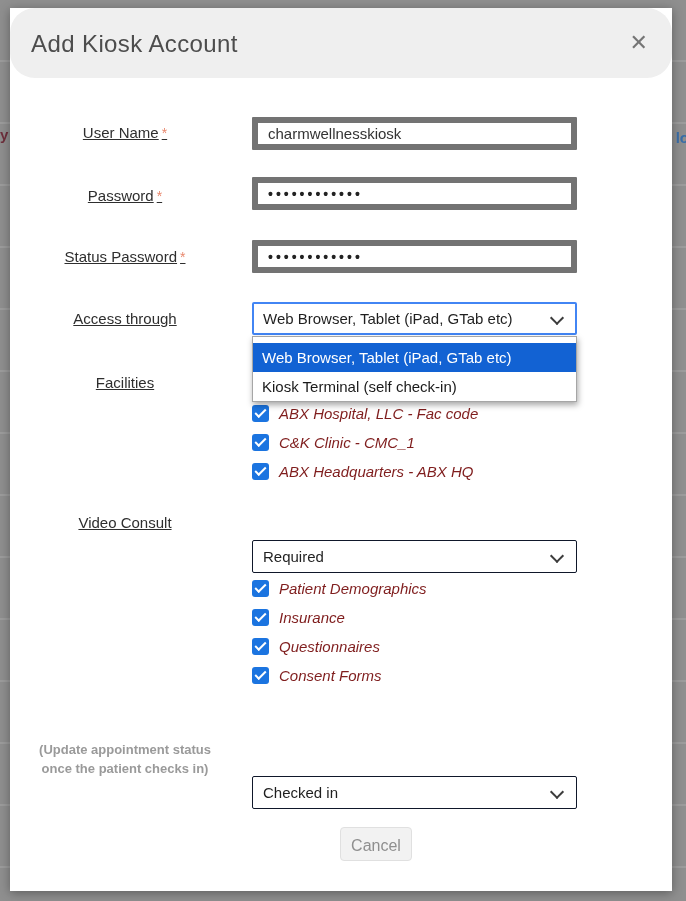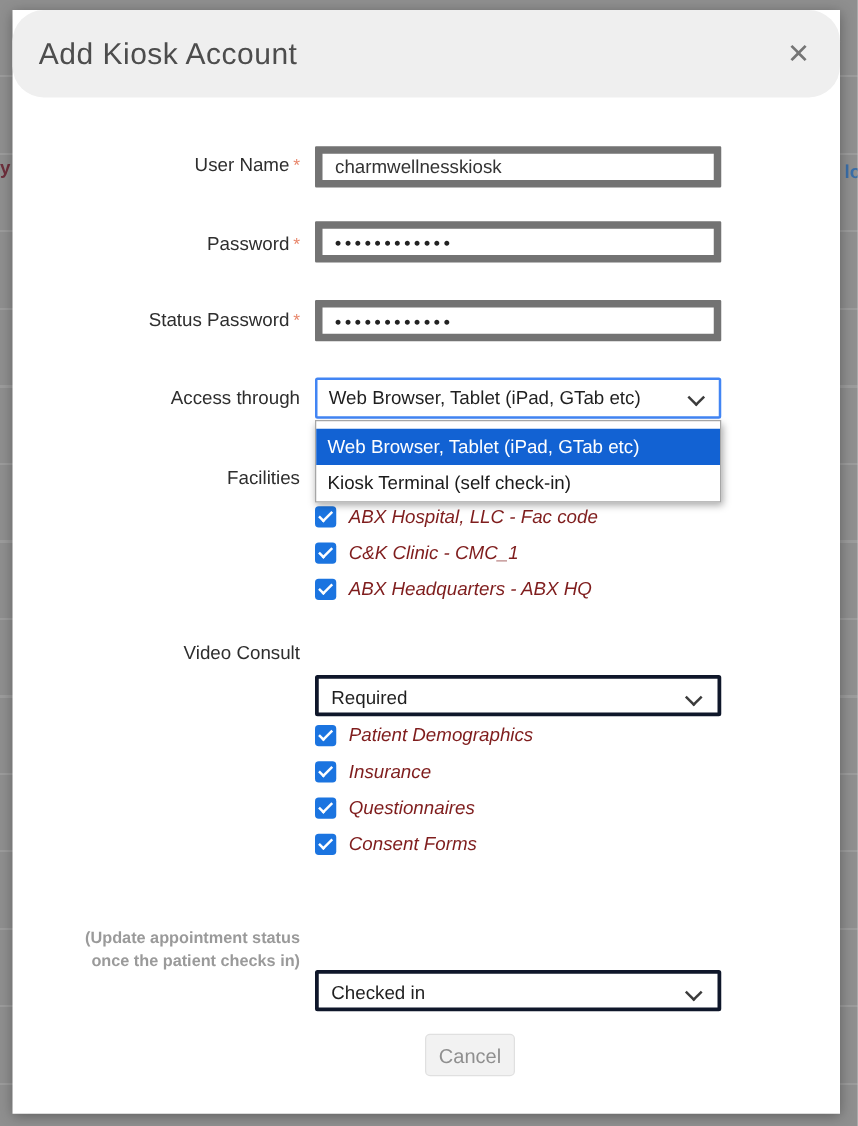--- a/index.html
+++ b/index.html
@@ -29,37 +29,37 @@
   .modal-title {
     position: absolute; left: 21px; top: 22px; margin: 0;
     font-size: 24px; font-weight: 400; color: #4d4d4d; letter-spacing: 0.4px;
   }
   .modal-close {
     position: absolute; right: 24px; top: 22px;
     font-size: 22px; color: #757575; cursor: pointer; line-height: 26px;
   }
 
   .lab {
-    position: absolute; left: 0; width: 230px; text-align: right;
-    font-size: 15px; color: #2e2e2e; line-height: 17px;
+    position: absolute; left: 0; width: 230px; text-align: center;
+    font-size: 15px; color: #2e2e2e; line-height: 17px; text-decoration: underline;
   }
   .req { color: #e8876c; margin-left: 3px; font-size: 14px; }
 
   .ctl { position: absolute; left: 242px; width: 325px; box-sizing: border-box; }
 
   .tbox {
     height: 33px; width: 325px; box-sizing: border-box;
     border: 6px solid #737373; border-radius: 1px;
     font-family: "Liberation Sans", sans-serif;
     font-size: 15px; color: #333; padding: 0 10px; outline: none; background: #fff;
   }
   .tbox.dots { font-size: 14px; font-weight: bold; letter-spacing: 3px; color: #222; }
 
   .sel {
-    height: 33px; border: 3px solid #0f172a; border-radius: 2px;
+    height: 33px; border: 1px solid #0f172a; border-radius: 2px;
     background: #fff; position: relative; cursor: pointer;
   }
   .sel.focused { border: 2px solid #4285f4; }
   .sel .sel-value {
     position: absolute; left: 10px; top: 7px; font-size: 15px; color: #1f1f1f; white-space: nowrap;
   }
   .sel.focused .sel-value { left: 9px; top: 6px; }
   .chevron {
     position: absolute; right: 14px; top: 10px;
     width: 8px; height: 8px;
@@ -89,21 +89,21 @@
     content: ""; position: absolute; left: 3px; top: 4px;
     width: 9px; height: 4px;
     border-left: 2px solid #fff; border-bottom: 2px solid #fff;
     transform: rotate(-45deg);
   }
   .cklabel {
     position: absolute; left: 27px; top: 1px; font-size: 15px; color: #7f1d1d; white-space: nowrap; font-style: italic;
   }
 
   .hint {
-    position: absolute; left: 0; width: 230px; text-align: right;
+    position: absolute; left: 0; width: 230px; text-align: center;
     font-size: 13px; font-weight: bold; color: #9a9a9a; line-height: 15px;
   }
 
   .btn {
     position: absolute; height: 34px; border-radius: 4px;
     font-family: "Liberation Sans", sans-serif; font-size: 16px; cursor: pointer;
     text-align: center; line-height: 34px; box-sizing: border-box;
   }
   .btn-add { left: 242px; top: 819px; width: 75px; background: #f9a21e; color: #ffffff; border: none; }
   .btn-cancel { left: 330px; top: 819px; width: 72px; background: #f2f2f2; color: #8f8f8f; border: 1px solid #e0e0e0; }

